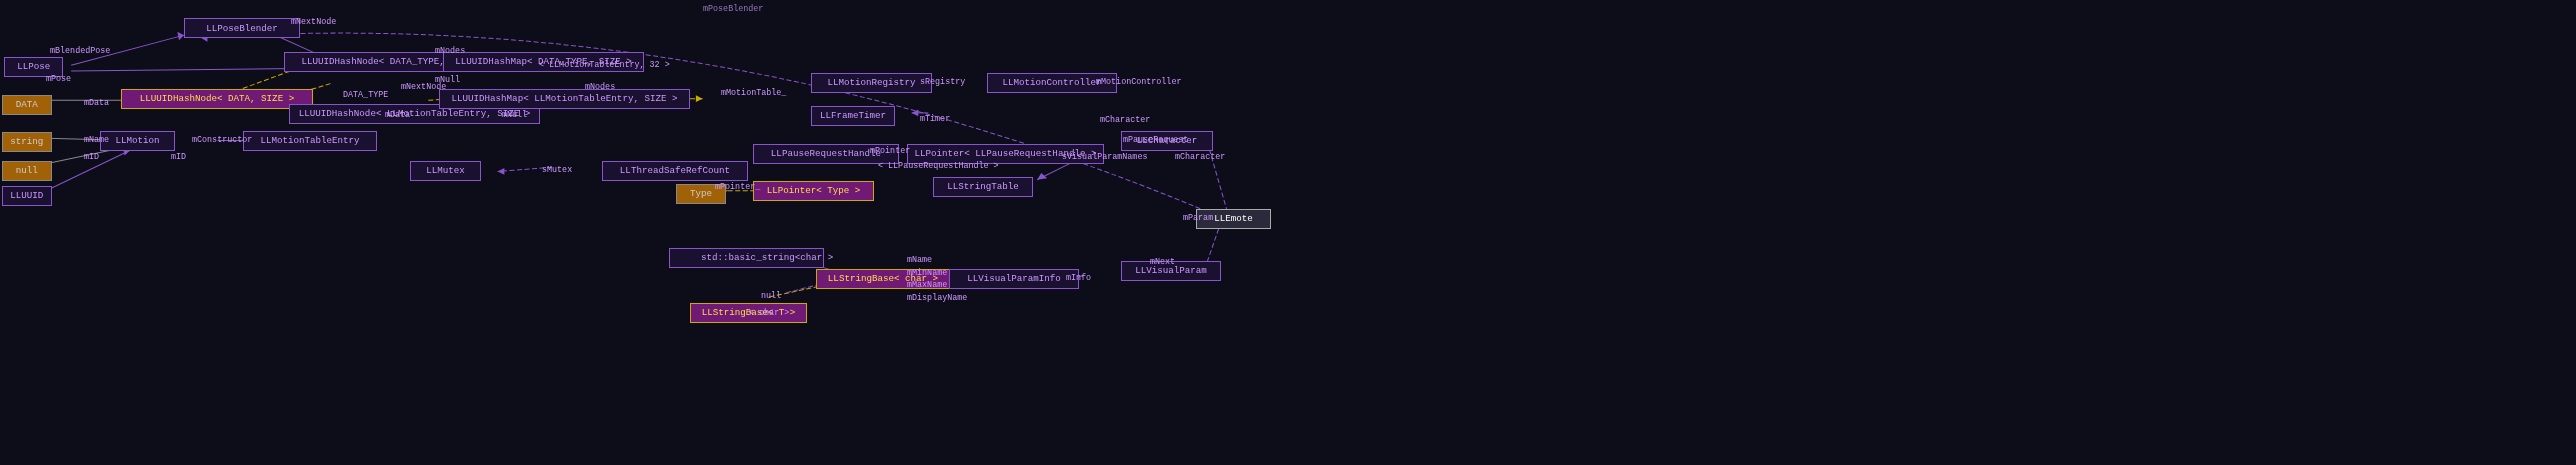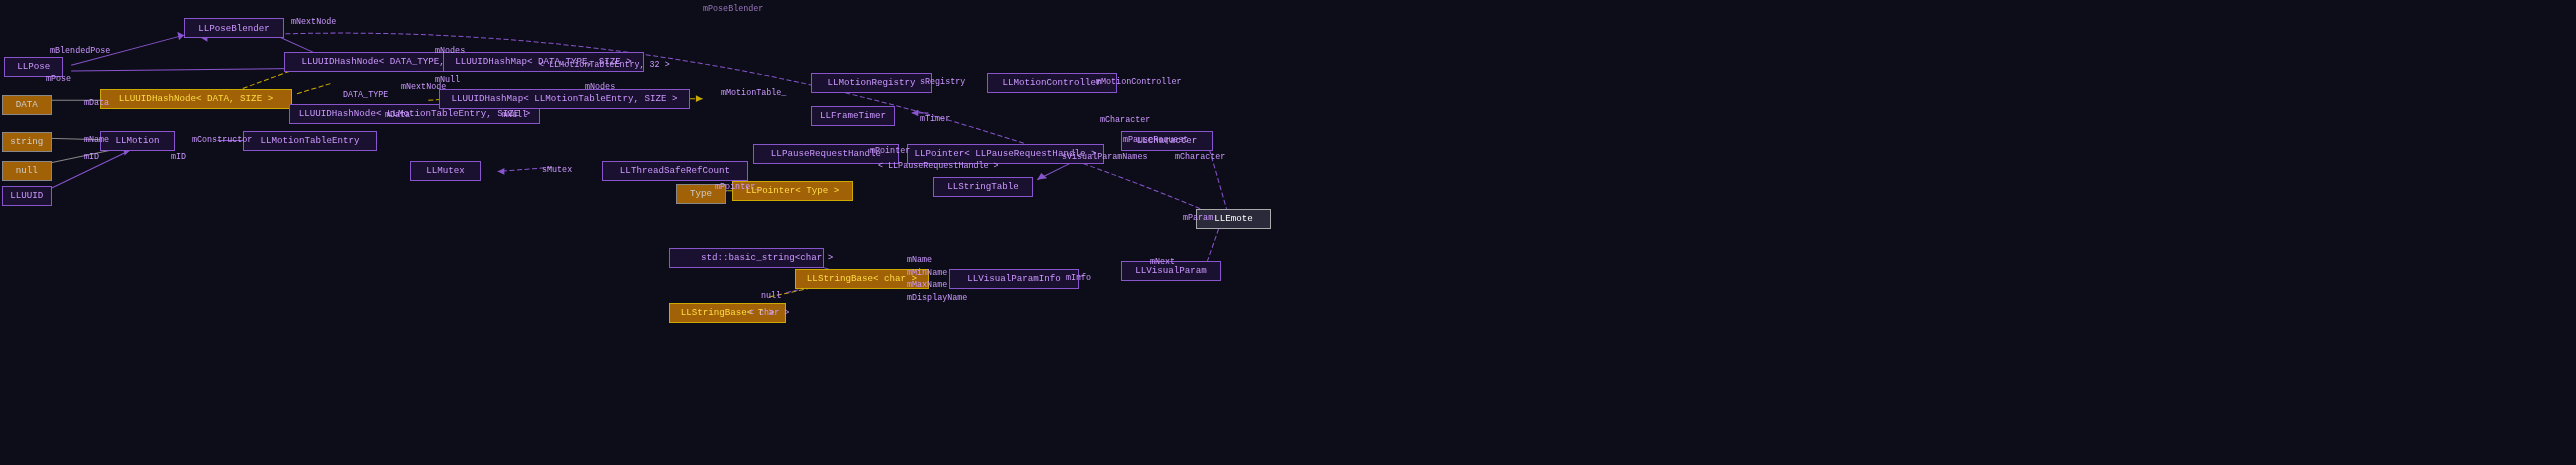--- a/index.html
+++ b/index.html
@@ -32,22 +32,23 @@
       min-width: 50px;
       text-align: center;
     }
     .node-purple {
       border-color: #8855cc;
       background: #1a1030;
       color: #cc99ff;
     }
     .node-yellow-outline {
       border-color: #ccaa00;
-      background: #a16207;
+      background: #701a75;
       color: #ffdd44;
+      margin-left: 21px;
     }
     .node-gray {
       border-color: #888888;
       background: #a16207;
       color: #cccccc;
     }
     .node-highlight {
       border-color: #888888;
       background: #2a2a2a;
       color: #eeeeee;
@@ -174,21 +175,21 @@
     <path class="arr-dashed-purple" d="M 940,350 L 1000,335"></path>
 
     <path class="arr-yellow" d="M 780,118 L 840,118"></path>
     <polygon points="840,118 832,114 832,122" fill="#ccaa00"></polygon>
   </svg>
 
   <div class="node node-purple" style="left:4.2px;top:57px;width:59px;">
     <span>LLPose</span>
   </div>
 
-  <div class="node node-purple" style="left:184px;top:18.4px;width:100px;">
+  <div class="node node-purple" style="left:184px;top:18.4px;width:116px;">
     <span>LLPoseBlender</span>
   </div>
 
   <div class="node node-purple" style="left:284px;top:52px;width:217px;">
     <span>LLUUIDHashNode&lt; DATA_TYPE, SIZE &gt;</span>
   </div>
 
   <div class="node node-purple" style="left:443px;top:52px;width:201px;">
     <span>LLUUIDHashMap&lt; DATA_TYPE, SIZE &gt;</span>
   </div>

